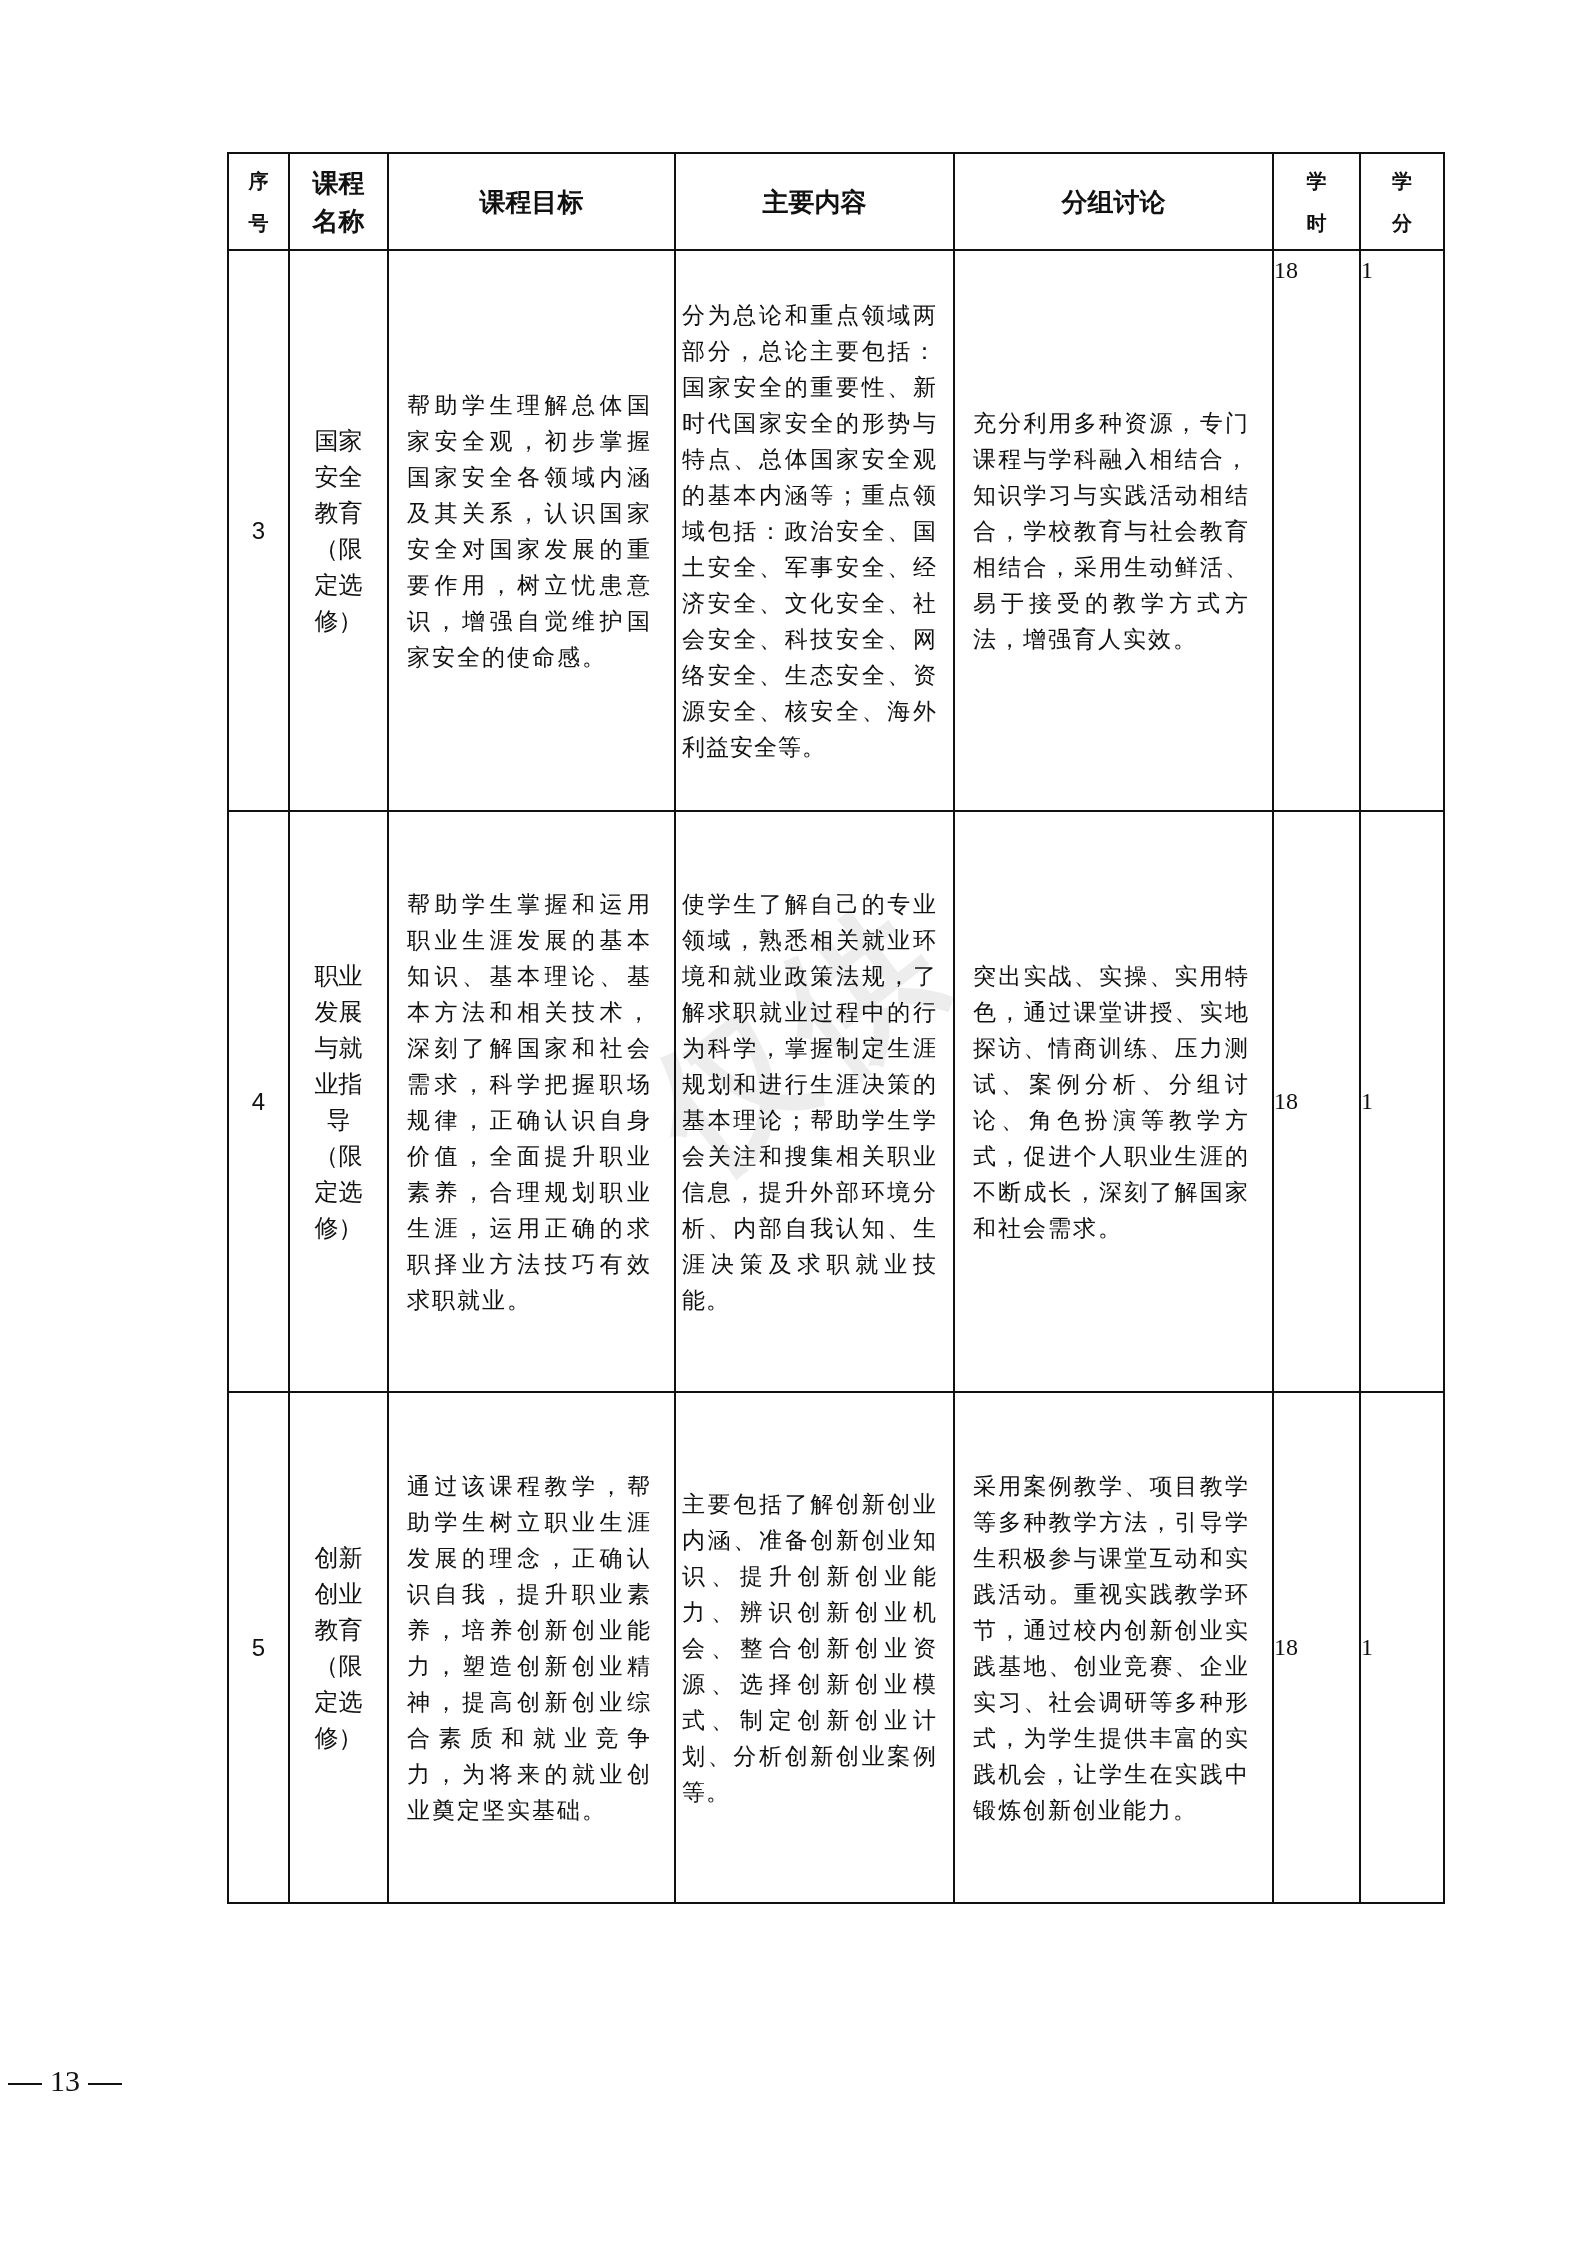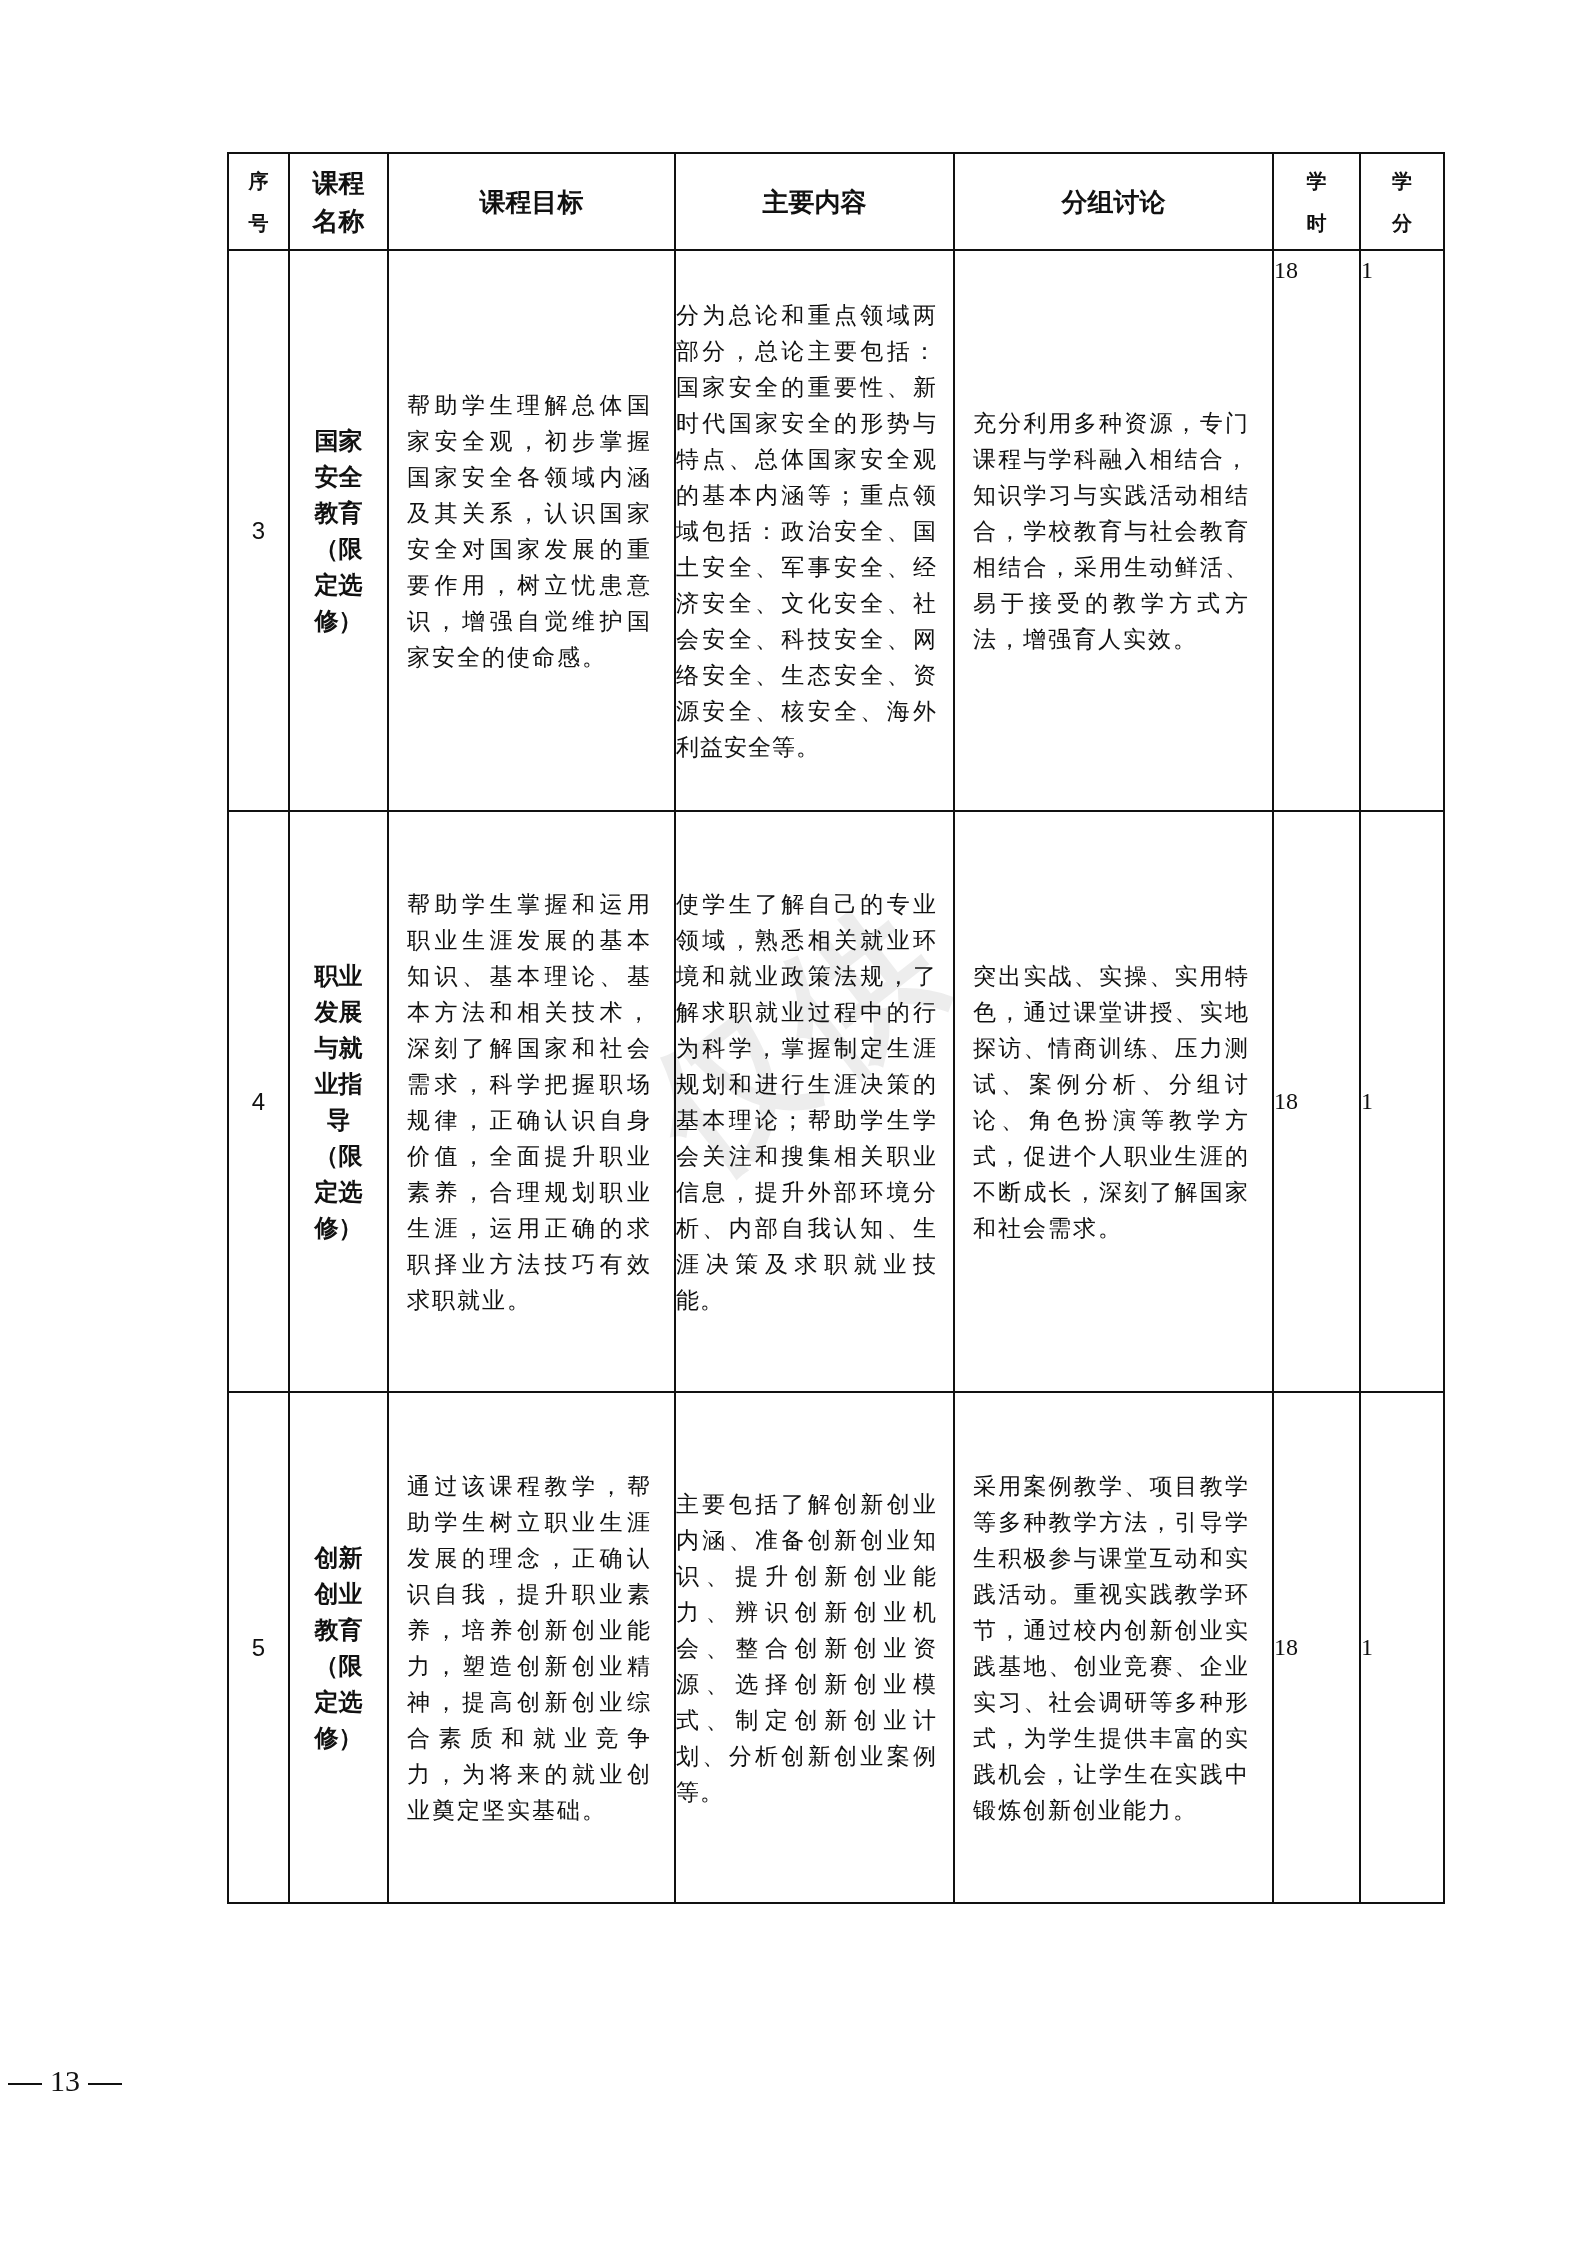--- a/index.html
+++ b/index.html
@@ -14,25 +14,25 @@
   .course-table td, .course-table th {
     border: 2px solid #111; padding: 0; vertical-align: middle;
   }
   .course-table th {
     height: 95px; font-family: "DejaVu Serif", serif; font-weight: bold;
     font-size: 26px; text-align: center; line-height: 38px;
   }
   .course-table th.narrow-h { font-size: 20px; line-height: 42px; }
 
   td.cell-seq { text-align: center; font-family: "Liberation Sans", sans-serif; font-size: 24px; }
-  td.cell-name { text-align: center; font-size: 24px; line-height: 36px; padding: 0 8px; font-weight: bold; }
+  td.cell-name { text-align: center; font-size: 24px; line-height: 36px; padding: 0 8px; }
   td.cell-name .name-text { display: inline-block; width: 56px; word-break: break-all; text-align: center; }
   td.cell-text { font-size: 23px; line-height: 36px; padding: 0 22px 0 18px;
                  text-align: justify; text-align-last: left; letter-spacing: 2px; word-break: break-all; }
-  td.cell-text.content { padding: 0 16px 0 0; font-family: "DejaVu Serif", serif; letter-spacing: 1px; }
+  td.cell-text.content { padding: 0 16px 0 6px; font-family: "DejaVu Serif", serif; letter-spacing: 1px; }
   td.cell-num { text-align: left; font-family: "Liberation Serif", serif; font-size: 24px; }
   td.cell-num.top { vertical-align: top; padding-top: 6px; }
 
   tr.row-3 { height: 561px; }
   tr.row-4 { height: 581px; }
   tr.row-5 { height: 511px; }
 
   .watermark {
     position: absolute; left: 610px; top: 880px; width: 520px; height: 170px;
     transform: rotate(-38deg); transform-origin: center;

